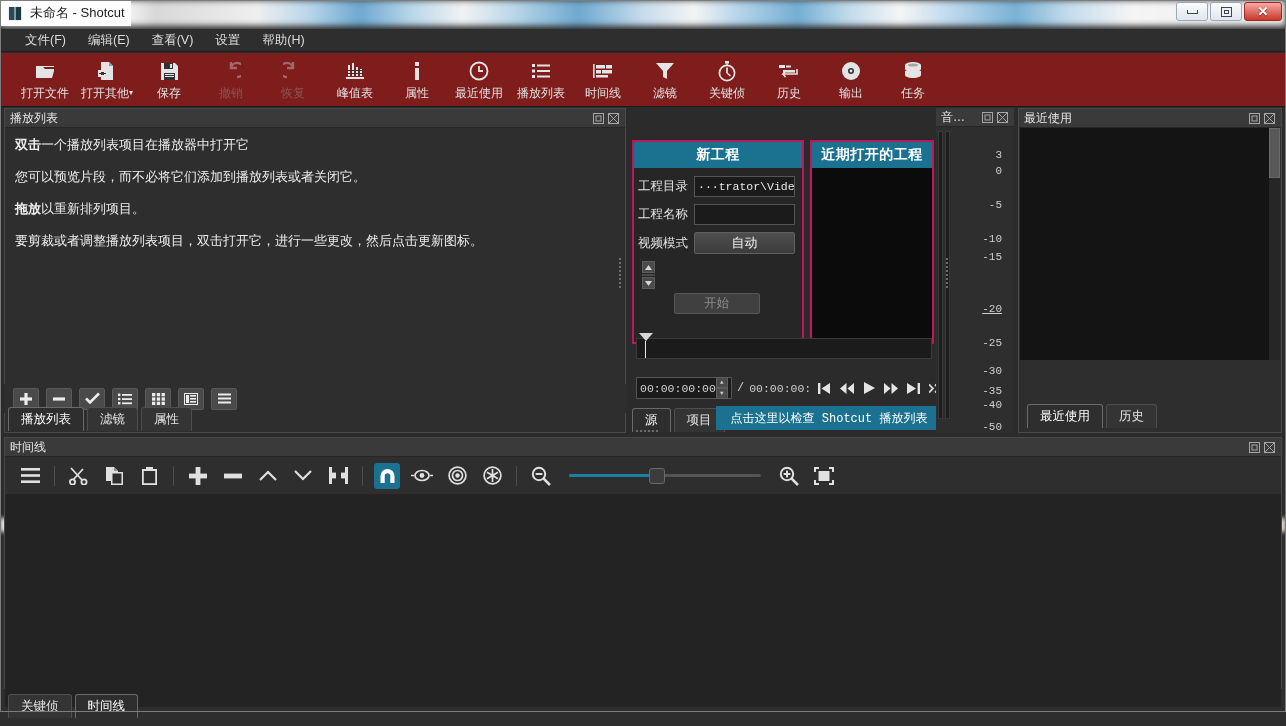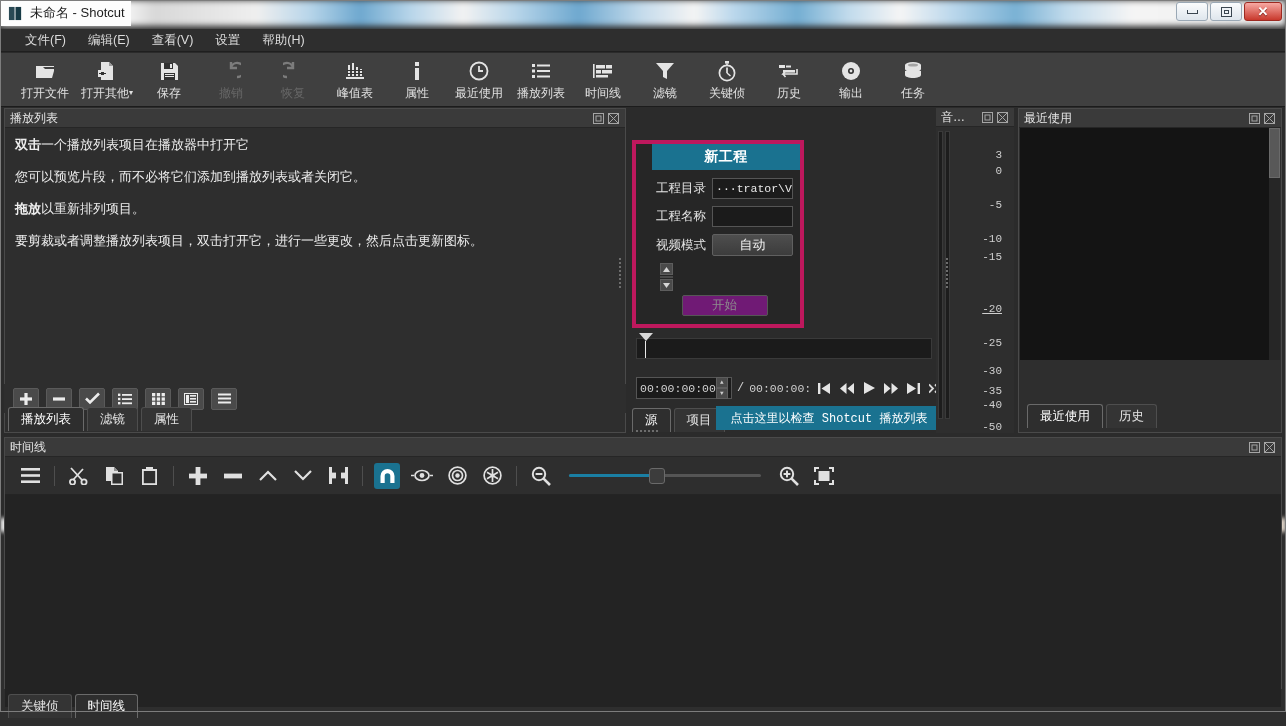--- a/index.html
+++ b/index.html
@@ -44,21 +44,21 @@
   .wb-max:after{content:"";position:absolute;left:2px;top:2px;right:2px;bottom:2px;border:1px solid #3b4650;}
   .winbtn.close{background:linear-gradient(180deg,#f7a9a3,#c8382c);border-color:#9c2a21;width:38px;}
   .wb-x{color:#fff;font-size:13px;font-weight:bold;line-height:12px;text-shadow:0 1px 1px #7a1b14;}
 
   
   .menubar{position:absolute;left:0;top:29px;width:1286px;height:23px;background:#2e2e2e;
     display:flex;align-items:center;padding-left:14px;gap:0;border-bottom:1px solid #1f1f1f;}
   .menu-item{padding:3px 11px;color:#dcdcdc;font-size:12.5px;white-space:nowrap;cursor:default;}
 
   
-  .toolbar{position:absolute;left:0;top:53px;width:1286px;height:54px;background:#404040;
+  .toolbar{position:absolute;left:0;top:53px;width:1286px;height:54px;background:#7f1d1d;
     border-bottom:1px solid #1c1c1c;}
   .tb-items{display:flex;align-items:flex-start;padding-left:14px;padding-top:4px;gap:0;}
   .tb-btn{width:62px;display:flex;flex-direction:column;align-items:center;gap:3px;
     padding-top:3px;cursor:default;}
   .tb-btn.disabled{opacity:.42;}
   .tb-ico{height:22px;display:flex;align-items:center;justify-content:center;}
   .tb-lbl{font-size:12px;color:#e0e0e0;white-space:nowrap;}
   .tb-btn.disabled .tb-lbl{color:#9a9a9a;}
   .tb-caret{font-size:8px;position:relative;top:-2px;}
 
@@ -96,41 +96,41 @@
 
   
   .grip{position:absolute;display:flex;flex-direction:column;gap:2px;align-items:center;}
   .grip i{width:2px;height:2px;background:#6d6d6d;display:block;}
   .griph{position:absolute;display:flex;gap:2px;}
   .griph i{width:2px;height:2px;background:#6d6d6d;display:block;}
 
   
   .player{position:absolute;left:632px;top:108px;width:312px;height:325px;background:#2b2b2b;}
   .newproj-row{display:flex;gap:6px;padding-top:32px;}
-  .card{border:4px solid #be185d;background:#262626;padding-left:16px;}
+  .card{border:2px solid #be185d;background:#262626;}
   .card-h{background:#1a7290;color:#fff;font-size:14px;font-weight:bold;text-align:center;
     padding:4px 0;letter-spacing:.5px;}
   .np{width:172px;}
   .np-body{padding:8px 7px 8px 4px;}
   .np-field{display:flex;align-items:center;gap:6px;margin-bottom:7px;}
   .np-lab{font-size:12.5px;color:#e3e3e3;white-space:nowrap;}
   .np-in{flex:1;height:21px;background:#1b1b1b;border:1px solid #555;
     font-family:"Liberation Mono",monospace;font-size:11.5px;color:#e9e9e9;
     display:flex;align-items:center;padding:0 3px;overflow:hidden;white-space:nowrap;}
   .np-btn{flex:1;height:22px;background:linear-gradient(180deg,#4e4e4e,#3c3c3c);
     border:1px solid #606060;border-radius:2px;font-size:13px;color:#f0f0f0;
     display:flex;align-items:center;justify-content:center;cursor:default;}
   .np-desc{display:flex;gap:2px;margin:2px 0 4px 4px;}
   .np-desc-t{font-size:12px;color:#dcdcdc;line-height:1.18;width:116px;}
   .np-desc-t b{font-weight:bold;}
   .sbar{width:13px;display:flex;flex-direction:column;gap:1px;}
   .sbtn{width:13px;height:12px;background:#4a4a4a;border:1px solid #5d5d5d;
     display:flex;align-items:center;justify-content:center;}
   .strack{flex:1;background:#303030;border:1px solid #4a4a4a;}
-  .np-start{width:86px;height:21px;margin:0 auto;background:#701a75;border:1px solid #565656;
+  .np-start{width:86px;height:21px;margin:0 auto;background:#404040;border:1px solid #565656;
     border-radius:2px;color:#8d8d8d;font-size:12.5px;display:flex;align-items:center;justify-content:center;}
   .recent-card{width:124px;}
   .recent-body{background:#0b0b0b;height:174px;}
 
   .scrub{position:absolute;left:636px;top:338px;width:296px;}
   .scrub-bar{height:21px;background:#1b1b1b;border:1px solid #3a3a3a;position:relative;}
   .playhead{position:absolute;left:2px;top:-6px;width:0;height:0;
     border-left:7px solid transparent;border-right:7px solid transparent;border-top:8px solid #d8d8d8;}
   .playline{position:absolute;left:8px;top:2px;width:1px;height:17px;background:#e8e8e8;}
 
@@ -553,20 +553,24 @@
                 <svg width="7" height="5" viewBox="0 0 7 5">
                     <path d="M3.5 5L0 0h7z" fill="#d6d6d6"></path>
                   </svg>
               </div>
             </div>
           </div>
           <div class="np-start">开始</div>
         </div>
       </div>
 
+      <div class="card recent-card">
+        <div class="card-h">近期打开的工程</div>
+        <div class="recent-body"></div>
+      </div>
     </div>
   </div>
 
   <div class="scrub">
     <div class="scrub-bar">
       <div class="playhead"></div>
       <div class="playline"></div>
     </div>
   </div>
 

